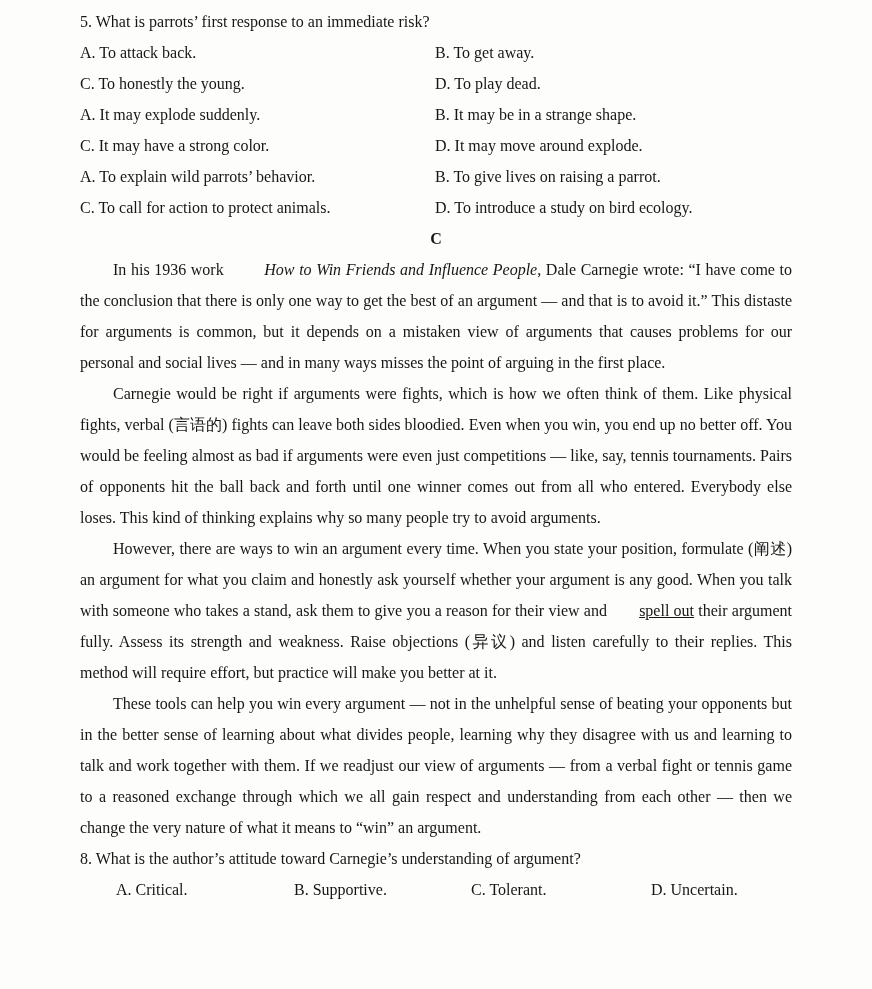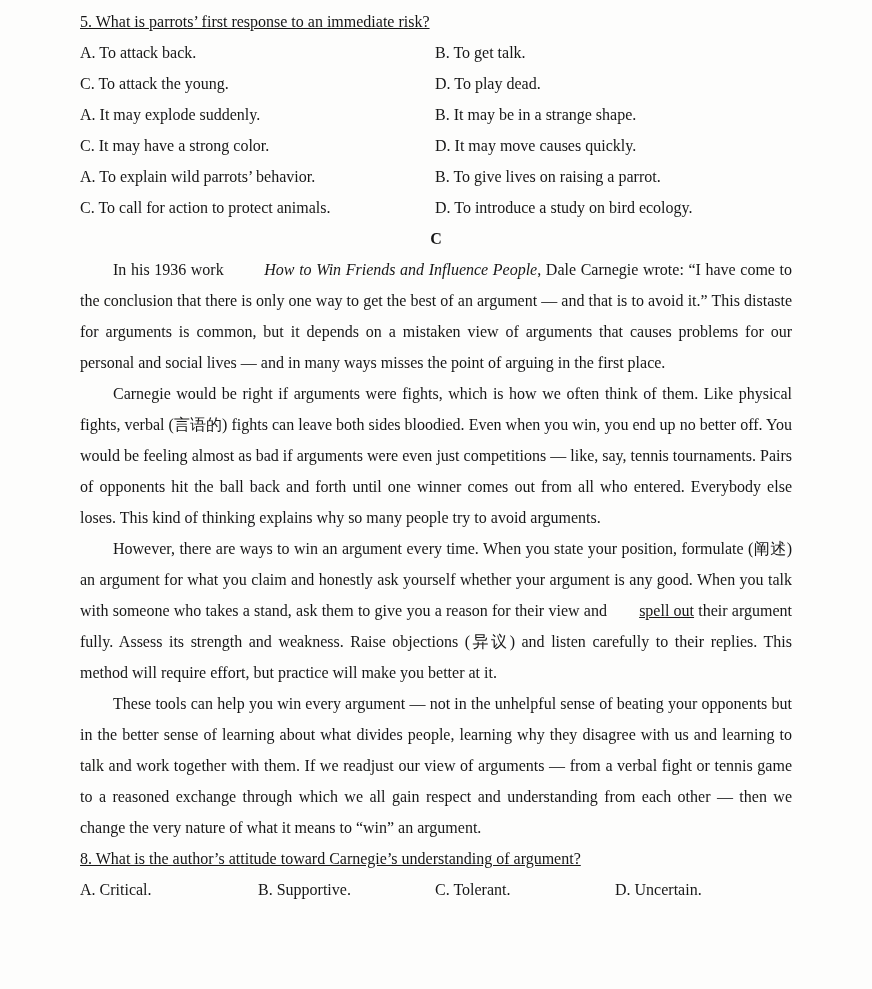--- a/index.html
+++ b/index.html
@@ -12,28 +12,29 @@
     min-height: 989px;
     box-sizing: border-box;
     background: #fdfdfc;
     padding: 6px 80px 18px 80px;
     font-family: "Liberation Serif", "DejaVu Serif", serif;
     font-size: 16px;
     line-height: 31px;
     color: #161616;
   }
   .q-block { margin: 0; }
-  .q-prompt { white-space: nowrap; text-decoration: underline; }
+  .q-prompt { white-space: nowrap; }
   .opts2 {
     display: grid;
     grid-template-columns: 355px 1fr;
   }
   .opts4 {
     display: grid;
     grid-template-columns: 178px 177px 180px 1fr;
+    margin-left: 36px;
   }
   .opt { white-space: nowrap; }
   .section-heading {
     text-align: center;
     font-weight: bold;
     line-height: 31px;
   }
   .passage p {
     margin: 0;
     text-align: justify;
@@ -44,36 +45,36 @@
 </style>
 </head>
 <body>
 
 <div class="page">
 
   <div class="q-block">
     <div class="q-prompt">5. What is parrots’ first response to an immediate risk?</div>
     <div class="opts2">
       <div class="opt">A. To attack back.</div>
-      <div class="opt">B. To get talk.</div>
+      <div class="opt">B. To get away.</div>
     </div>
     <div class="opts2">
-      <div class="opt">C. To attack the young.</div>
+      <div class="opt">C. To honestly the young.</div>
       <div class="opt">D. To play dead.</div>
     </div>
   </div>
 
   <div class="q-block">
     <div class="opts2">
       <div class="opt">A. It may explode suddenly.</div>
       <div class="opt">B. It may be in a strange shape.</div>
     </div>
     <div class="opts2">
       <div class="opt">C. It may have a strong color.</div>
-      <div class="opt">D. It may move causes quickly.</div>
+      <div class="opt">D. It may move around explode.</div>
     </div>
   </div>
 
   <div class="q-block">
     <div class="opts2">
       <div class="opt">A. To explain wild parrots’ behavior.</div>
       <div class="opt">B. To give lives on raising a parrot.</div>
     </div>
     <div class="opts2">
       <div class="opt">C. To call for action to protect animals.</div>

